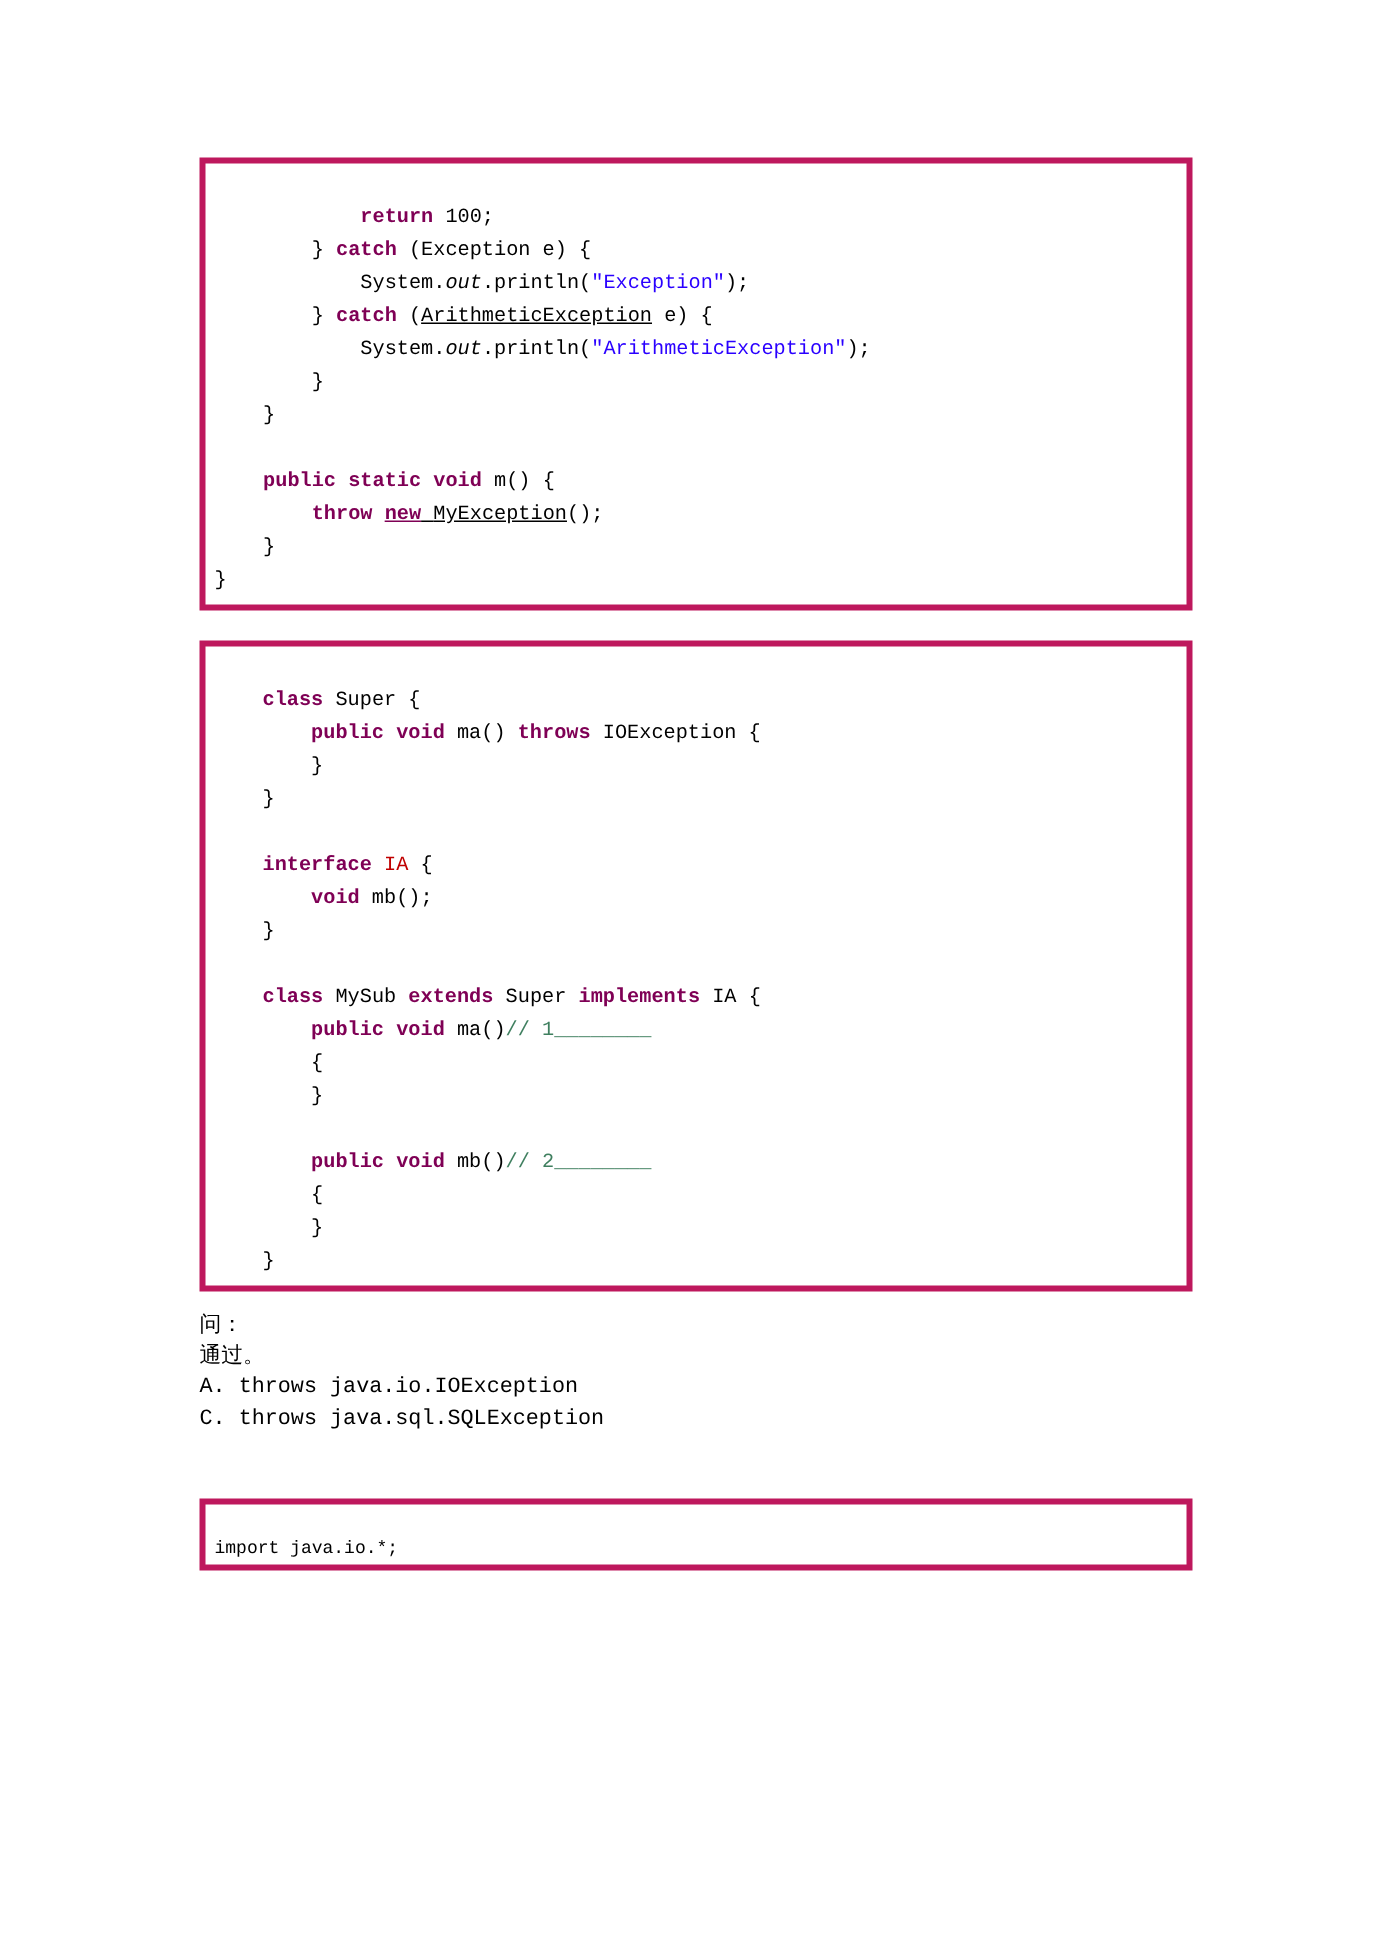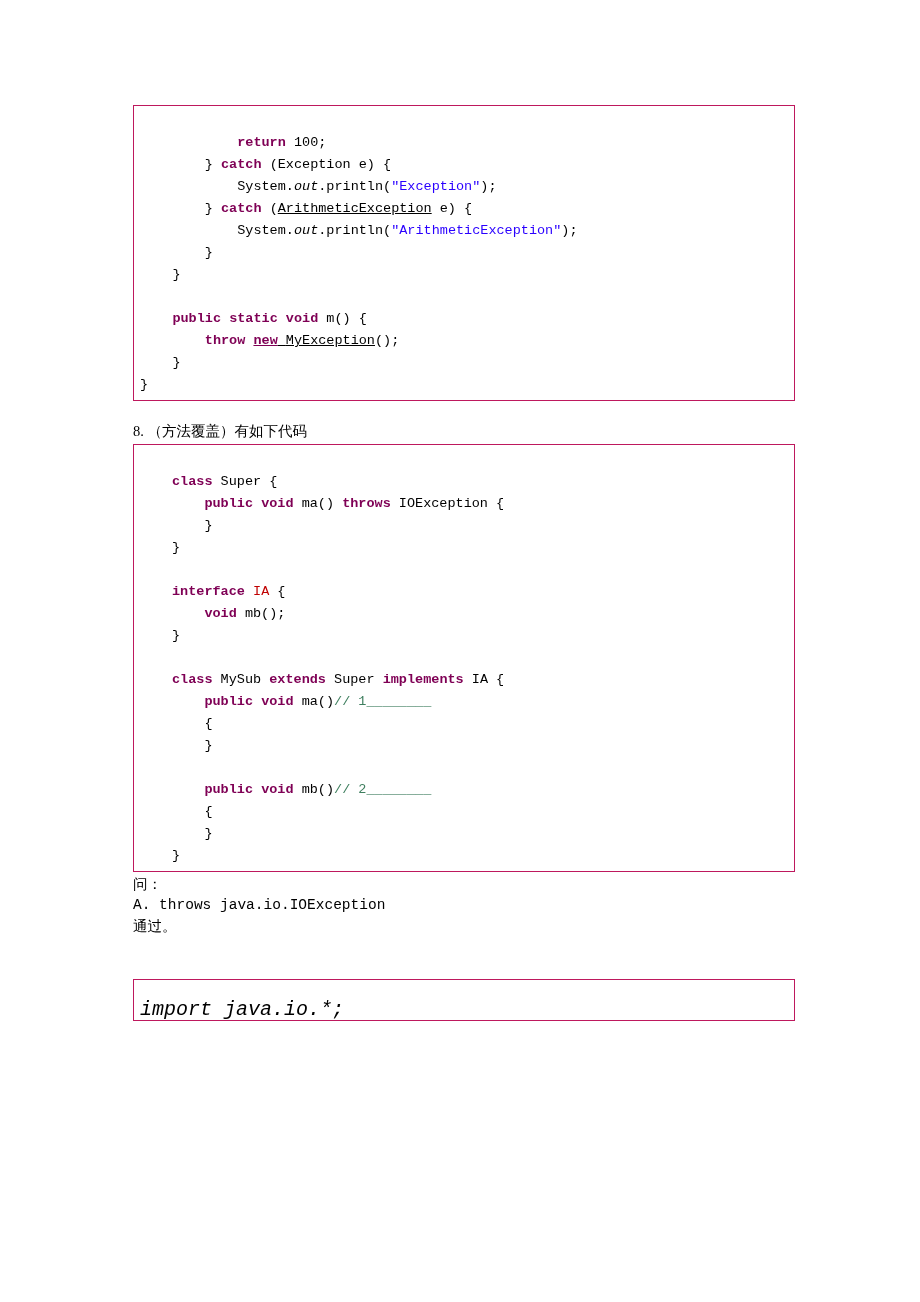--- a/index.html
+++ b/index.html
@@ -7,21 +7,21 @@
     padding: 0;
     background: #fff;
     font-family: "SimSun", "宋体", serif;
     width: 920px;
   }
   .page {
     padding: 105px 125px 60px 133px;
     width: 662px;
   }
   .code-box {
-    border: 1px solid #be185d;
+    border: 4px solid #be185d;
     padding: 4px 6px;
     font-family: "Courier New", "Consolas", monospace;
     font-size: 13.5px;
     line-height: 22px;
     white-space: pre;
     color: #000;
     margin-bottom: 20px;
   }
   .kw { color: #7f0055; font-weight: bold; }
   .str { color: #2a00ff; }
@@ -64,23 +64,22 @@
 <span>        } </span><span class="kw">catch</span><span> (</span><span class="uline">ArithmeticException</span><span> e) {</span>
 <span>            System.</span><span class="it">out</span><span>.println(</span><span class="str">"ArithmeticException"</span><span>);</span>
 <span>        }</span>
 <span>    }</span>
 <span></span>
 <span>    </span><span class="kw">public</span><span> </span><span class="kw">static</span><span> </span><span class="kw">void</span><span> m() {</span>
 <span>        </span><span class="kw">throw</span><span> </span><span class="kw uline">new</span><span class="uline"> </span><span class="uline">MyException</span><span>();</span>
 <span>    }</span>
 <span>}</span></div>
 
-  <div class="heading">8. （方法覆盖）有如下代码</div>
 
-  <div class="code-box" style="margin-bottom:2px;padding-left:38px;">
+  <div class="code-box" style="margin-bottom:12px;padding-left:38px;">
 <span class="kw">class</span><span> Super {</span>
 <span>    </span><span class="kw">public</span><span> </span><span class="kw">void</span><span> ma() </span><span class="kw">throws</span><span> IOException {</span>
 <span>    }</span>
 <span>}</span>
 <span></span>
 <span class="kw">interface</span><span> </span><span style="color:#c00000;">IA</span><span> {</span>
 <span>    </span><span class="kw">void</span><span> mb();</span>
 <span>}</span>
 <span></span>
 <span class="kw">class</span><span> MySub </span><span class="kw">extends</span><span> Super </span><span class="kw">implements</span><span> IA {</span>
@@ -88,22 +87,23 @@
 <span>    {</span>
 <span>    }</span>
 <span></span>
 <span>    </span><span class="kw">public</span><span> </span><span class="kw">void</span><span> mb()</span><span class="cmt">// 2________</span>
 <span>    {</span>
 <span>    }</span>
 <span>}</span>
 <span></span></div>
 
   <div class="bodytext">问：</div>
+  <div class="bodytext">通过。</div>
   <div class="bodytext mono-text">A. throws java.io.IOException</div>
-  <div class="bodytext">通过。</div>
+  <div class="bodytext mono-text">C. throws java.sql.SQLException</div>
 
   <div style="height:42px;"></div>
 
 
-  <div class="code-box" style="margin-bottom:0; font-family:'SimSun','Courier New',monospace; font-size:20px; padding:1px 6px; line-height:19px;font-style:italic;">
+  <div class="code-box" style="margin-bottom:0; font-family:'SimSun','Courier New',monospace; font-size:12px; padding:1px 6px; line-height:19px;">
 <span>import java.io.*;</span></div>
 
 </div>
 
 </body></html>

